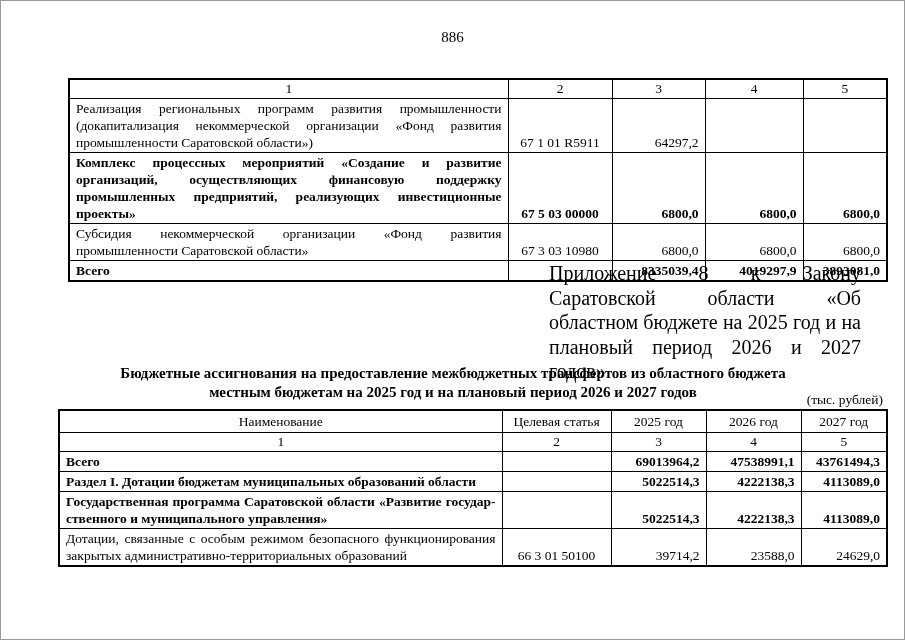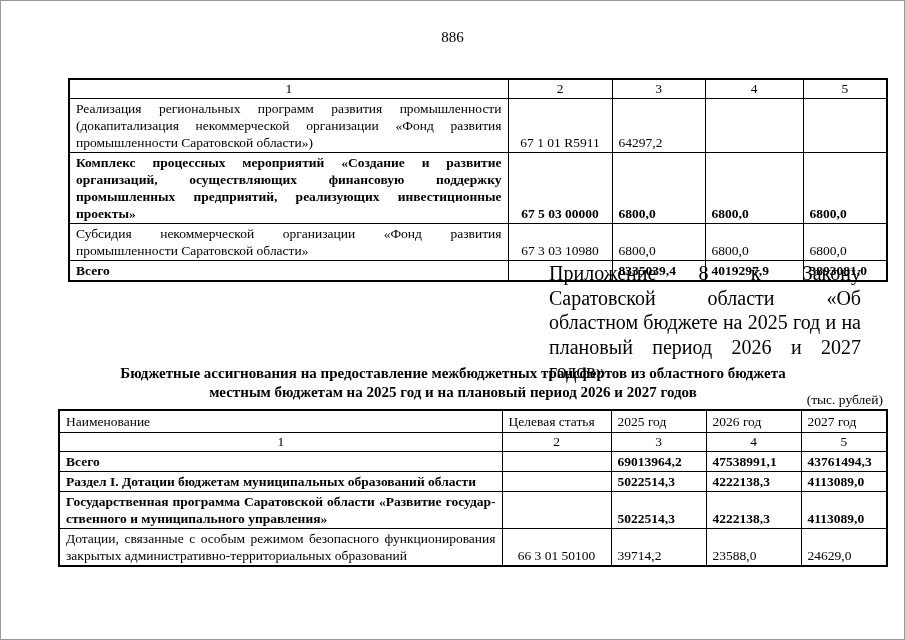--- a/index.html
+++ b/index.html
@@ -19,25 +19,25 @@
   }
   table.t td{
     border:1px solid #000;
     font-size:13.5px; line-height:17px;
     padding:1px 6px; vertical-align:bottom;
     overflow:hidden;
   }
   .t1{ left:67px; top:77px; width:818px; }
   .t2{ left:57px; top:408px; width:828px; }
   td.c{ text-align:center; }
-  td.r{ text-align:left; }
+  td.r{ text-align:right; }
   td.j{ text-align:justify; hyphens:auto;margin-left:16px; }
   .b{ font-weight:bold; }
   tr.numrow td{ height:17px; padding-top:0; padding-bottom:1px; }
-  .t2 tr.hdr td{ height:22px; vertical-align:middle; }
+  .t2 tr.hdr td{ height:22px; vertical-align:middle; text-align:center; }
   .appendix{
     position:absolute; left:548px; top:260px; width:312px;
     font-size:20px; line-height:24.5px; text-align:justify;
   }
   .doc-title{
     position:absolute; left:102px; top:339px; width:700px;
     text-align:center; font-weight:bold; font-size:15px; line-height:19px;margin-top:24px;
   }
   .units-note{
     position:absolute; right:21px; top:391px;

